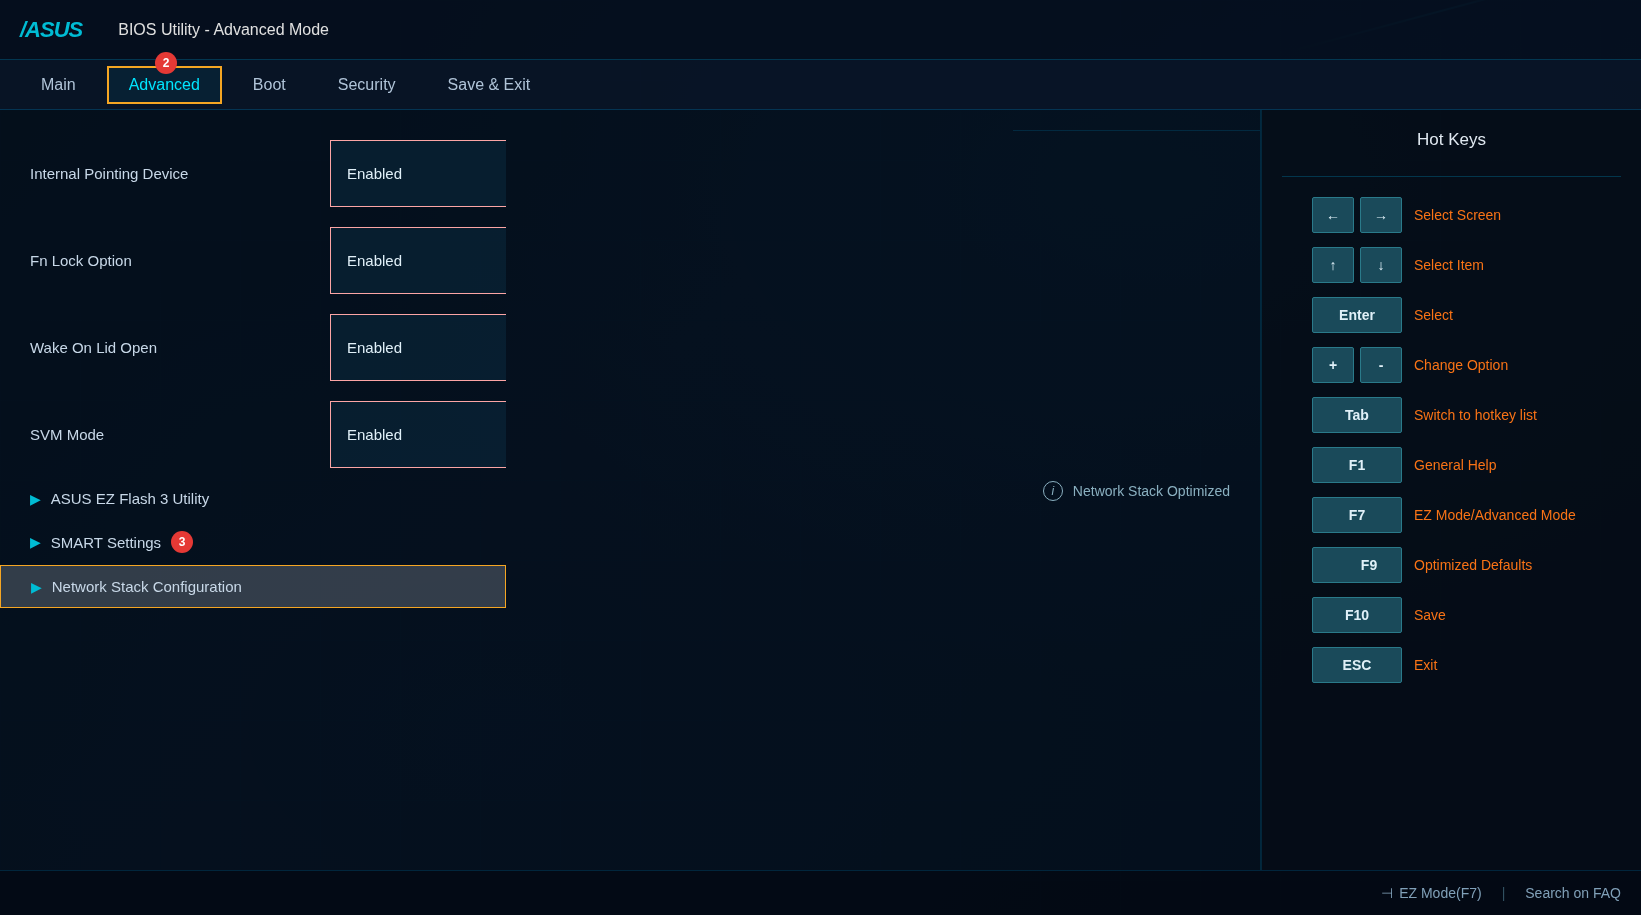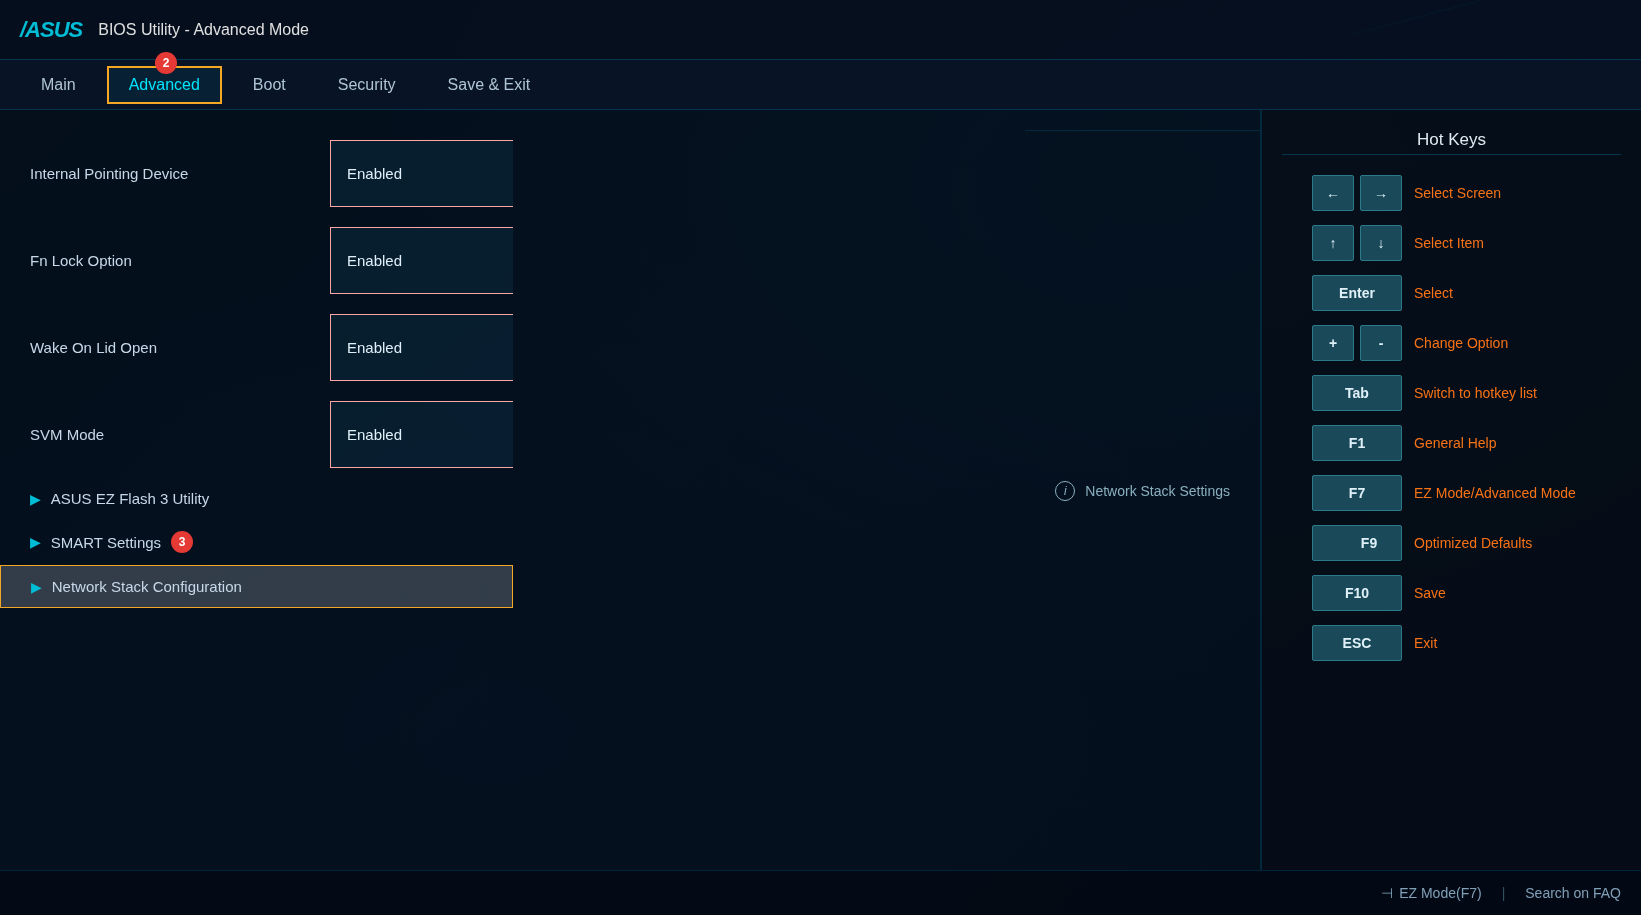--- a/index.html
+++ b/index.html
@@ -68,21 +68,21 @@
     }
 
     
     .header {
       background: rgba(5, 15, 30, 0.95);
       border-bottom: 1px solid rgba(0, 150, 200, 0.3);
       padding: 0 20px;
       height: 60px;
       display: flex;
       align-items: center;
-      gap: 16px;
+      gap: 36px;
     }
 
     .asus-logo {
       color: #00bcd4;
       font-size: 22px;
       font-weight: 900;
       font-style: italic;
       letter-spacing: -1px;
       font-family: Arial Black, sans-serif;
     }
@@ -217,21 +217,21 @@
       padding: 20px;
       border-left: 1px solid rgba(0, 100, 140, 0.3);
     }
 
     .hotkeys-title {
       color: #e0e8f0;
       font-size: 17px;
       font-weight: 500;
       text-align: center;
       margin-bottom: 20px;
-      padding-bottom: 4px;
+      padding-bottom: 26px;
       border-bottom: 1px solid rgba(0, 150, 200, 0.3);
     }
 
     .hotkey-row {
       display: flex;
       align-items: center;
       margin-bottom: 14px;
       gap: 12px;
     }
 
@@ -399,21 +399,21 @@
           </div>
 
         </div>
 
         <div style="flex:1;"></div>
 
         <div class="divider-line"></div>
 
         <div class="info-bar">
           <div class="info-icon">i</div>
-          <span>Network Stack Settings</span>
+          <span>Network Stack Optimized</span>
         </div>
 
       </div>
     </div>
 
     <div class="right-panel">
       <div class="hotkeys-title">Hot Keys</div>
 
       <div class="hotkey-row">
         <div class="hotkey-keys">

